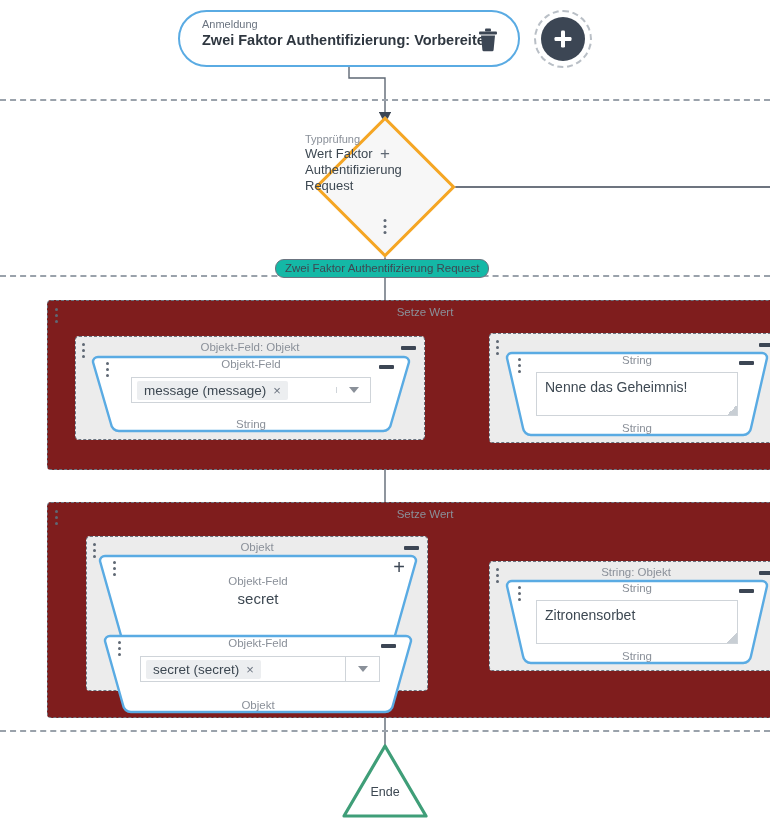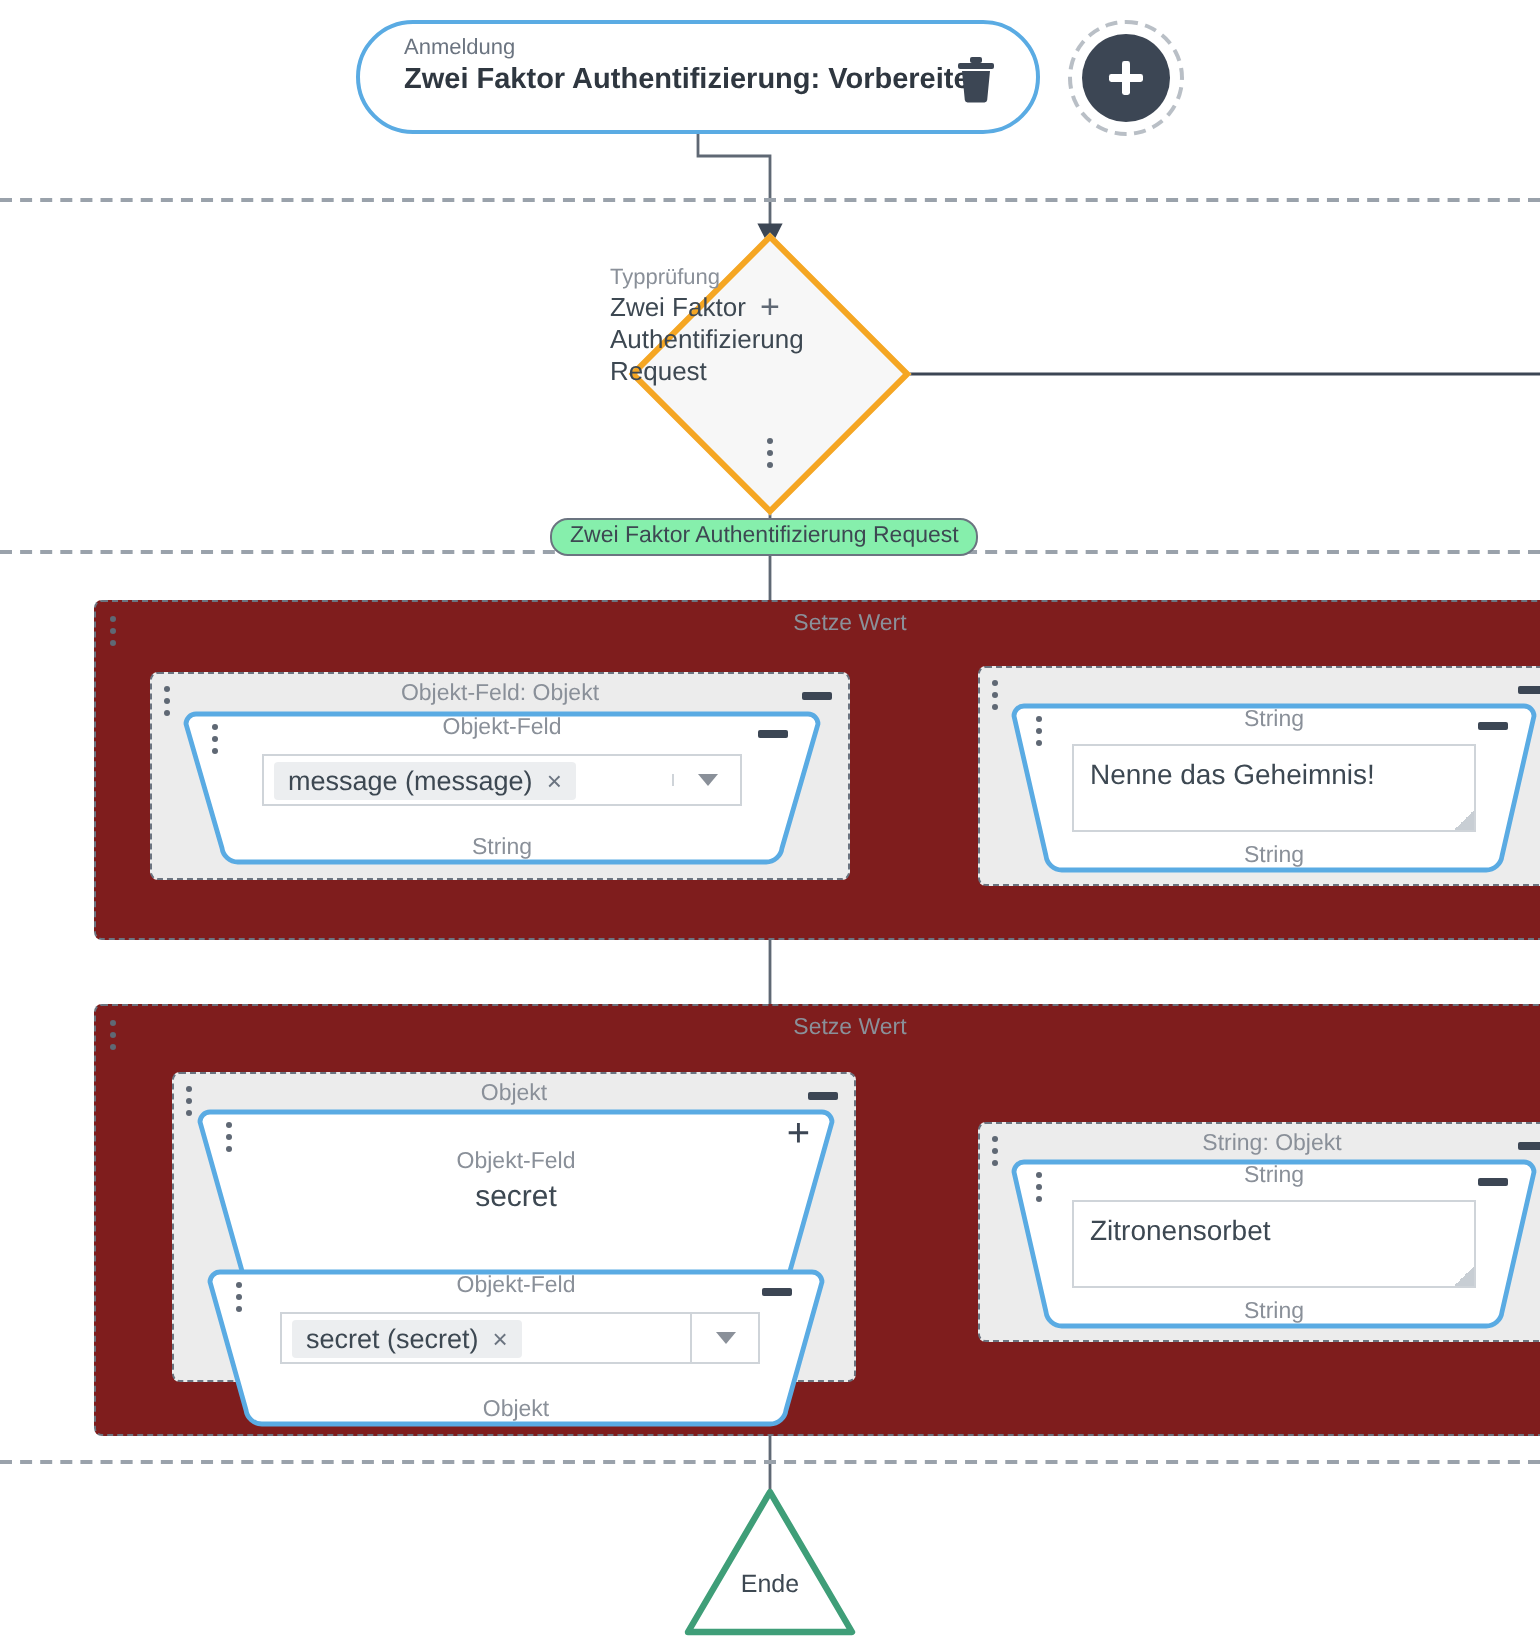--- a/index.html
+++ b/index.html
@@ -52,21 +52,21 @@
     font-size:13px;line-height:16px;color:#3d4852;
   }
   .diamond-text .typ{display:block;font-size:11px;color:#8a9099;margin-bottom:-1px;}
   .diamond-plus{position:absolute;left:50%;top:22px;transform:translateX(-50%);
      font-size:17px;color:#5f6874;line-height:1;}
   .diamond-dots{position:absolute;left:50%;top:96px;transform:translateX(-50%);}
 
   .pill{
     position:absolute;left:275px;top:259px;height:17px;
     padding:0 9px;border:1px solid #6b7480;border-radius:9px;
-    background:#86efac;font-size:11.5px;line-height:17px;color:#3d4852;white-space:nowrap;
+    background:#14b8a6;font-size:11.5px;line-height:17px;color:#3d4852;white-space:nowrap;
   }
 
   
   .panel{
     position:absolute;border:1px dashed #6b7480;border-radius:4px;
     background:#7f1d1d;box-sizing:border-box;margin-left:40px;
   }
   .panel-title{
     position:absolute;left:0;right:0;top:5px;text-align:center;
     font-size:11.5px;color:#8a9099;
@@ -200,21 +200,21 @@
 
   <div class="hsep" style="top:99px;"></div>
   <div class="hsep" style="top:275px;"></div>
   <div class="hsep" style="top:730px;"></div>
 
   <div class="diamond-wrap">
     <div class="diamond"></div>
     <div class="diamond-plus">+</div>
     <div class="diamond-text">
       <span class="typ">Typprüfung</span>
-      <span>Zwei Faktor</span><br>
+      <span>Wert Faktor</span><br>
       <span>Authentifizierung</span><br>
       <span>Request</span>
     </div>
     <div class="diamond-dots dots3">
         <i></i>
         <i></i>
         <i></i>
       </div>
   </div>
 

